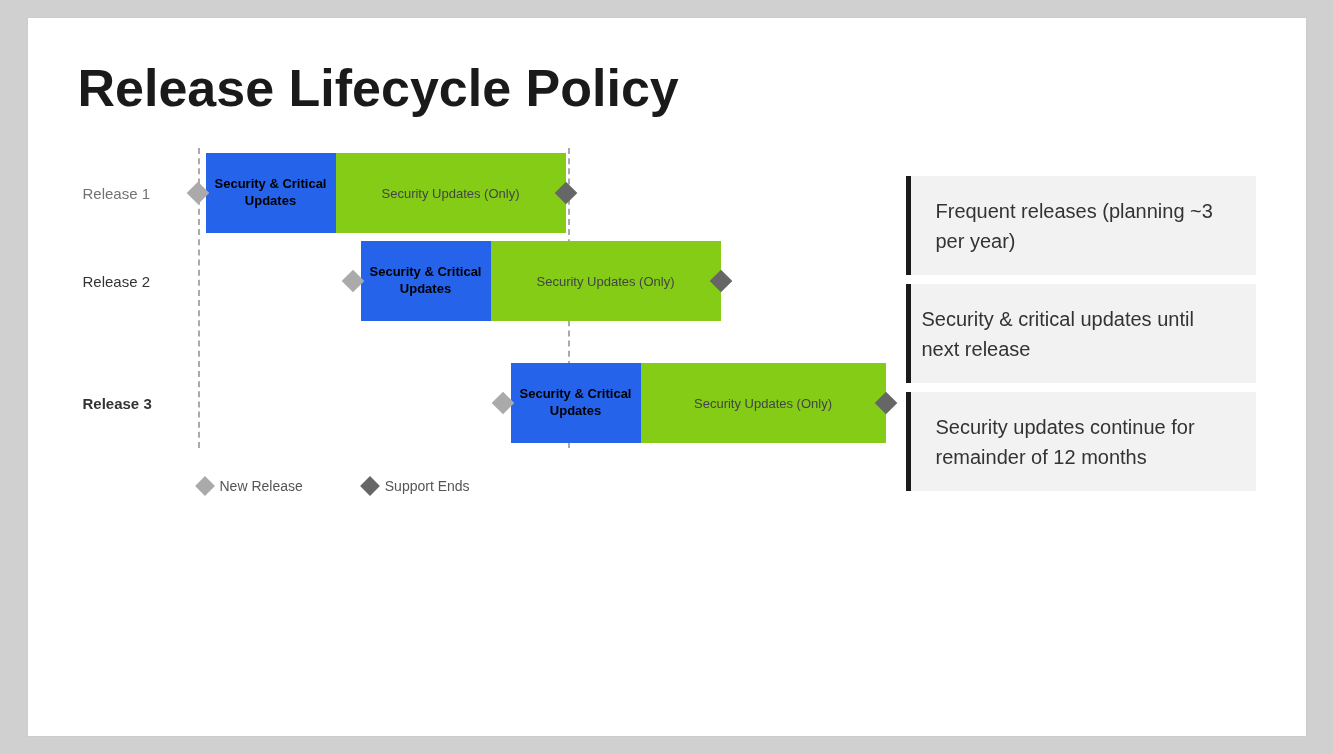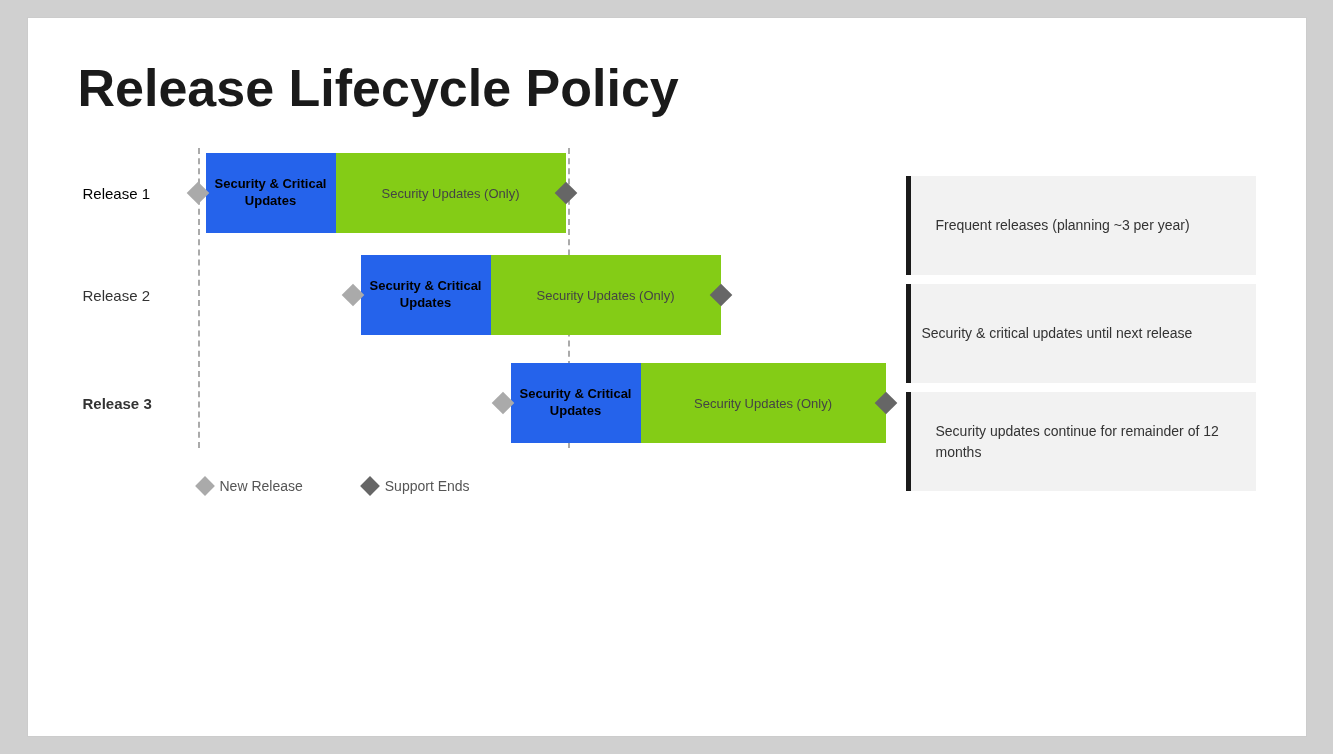--- a/index.html
+++ b/index.html
@@ -124,21 +124,21 @@
       flex-shrink: 0;
       display: flex;
       flex-direction: column;
       gap: 0;
       margin-left: 20px;
       padding-top: 28px;
     }
     .info-box {
       background: #f2f2f2;
       padding: 18px 20px;
-      font-size: 14px;
+      font-size: 20px;
       color: #333;
       line-height: 1.5;
       flex: 1;
       display: flex;
       align-items: center;
       border-bottom: 3px solid white;
       position: relative;
     }
     .info-box::before {
       content: '';
@@ -162,34 +162,34 @@
   <div class="diagram-area">
     <div class="timeline-section">
 
 
       <div class="releases-container" style="position:relative; height:300px;">
 
         <div class="dashed-line" style="left: 0px;"></div>
         <div class="dashed-line" style="left: 370px;"></div>
 
         <div style="position:absolute; top:0; left:0; right:0; height:90px; display:flex; align-items:center;">
-          <span style="position:absolute; left:-115px; font-size:15px; color:#000000; font-weight:500;">Release 1</span>
+          <span style="position:absolute; left:-115px; font-size:15px; color:#737373; font-weight:500;">Release 1</span>
 
           <div class="diamond" style="position:absolute; left:-8px;"></div>
 
           <div class="blue-block" style="position:absolute; left:8px; width:130px;">Security &amp;
 Critical
 Updates</div>
 
           <div class="yellow-block" style="position:absolute; left:138px; width:230px;">Security Updates (Only)</div>
 
           <div class="diamond dark" style="position:absolute; left:360px;"></div>
         </div>
 
-        <div style="position:absolute; top:102px; left:0; right:0; height:90px; display:flex; align-items:center;">
+        <div style="position:absolute; top:88px; left:0; right:0; height:90px; display:flex; align-items:center;">
           <span style="position:absolute; left:-115px; font-size:15px; color:#333; font-weight:500;">Release 2</span>
 
           <div class="diamond" style="position:absolute; left:147px;"></div>
 
           <div class="blue-block" style="position:absolute; left:163px; width:130px;">Security &amp;
 Critical
 Updates</div>
 
           <div class="yellow-block" style="position:absolute; left:293px; width:230px;">Security Updates (Only)</div>
 

